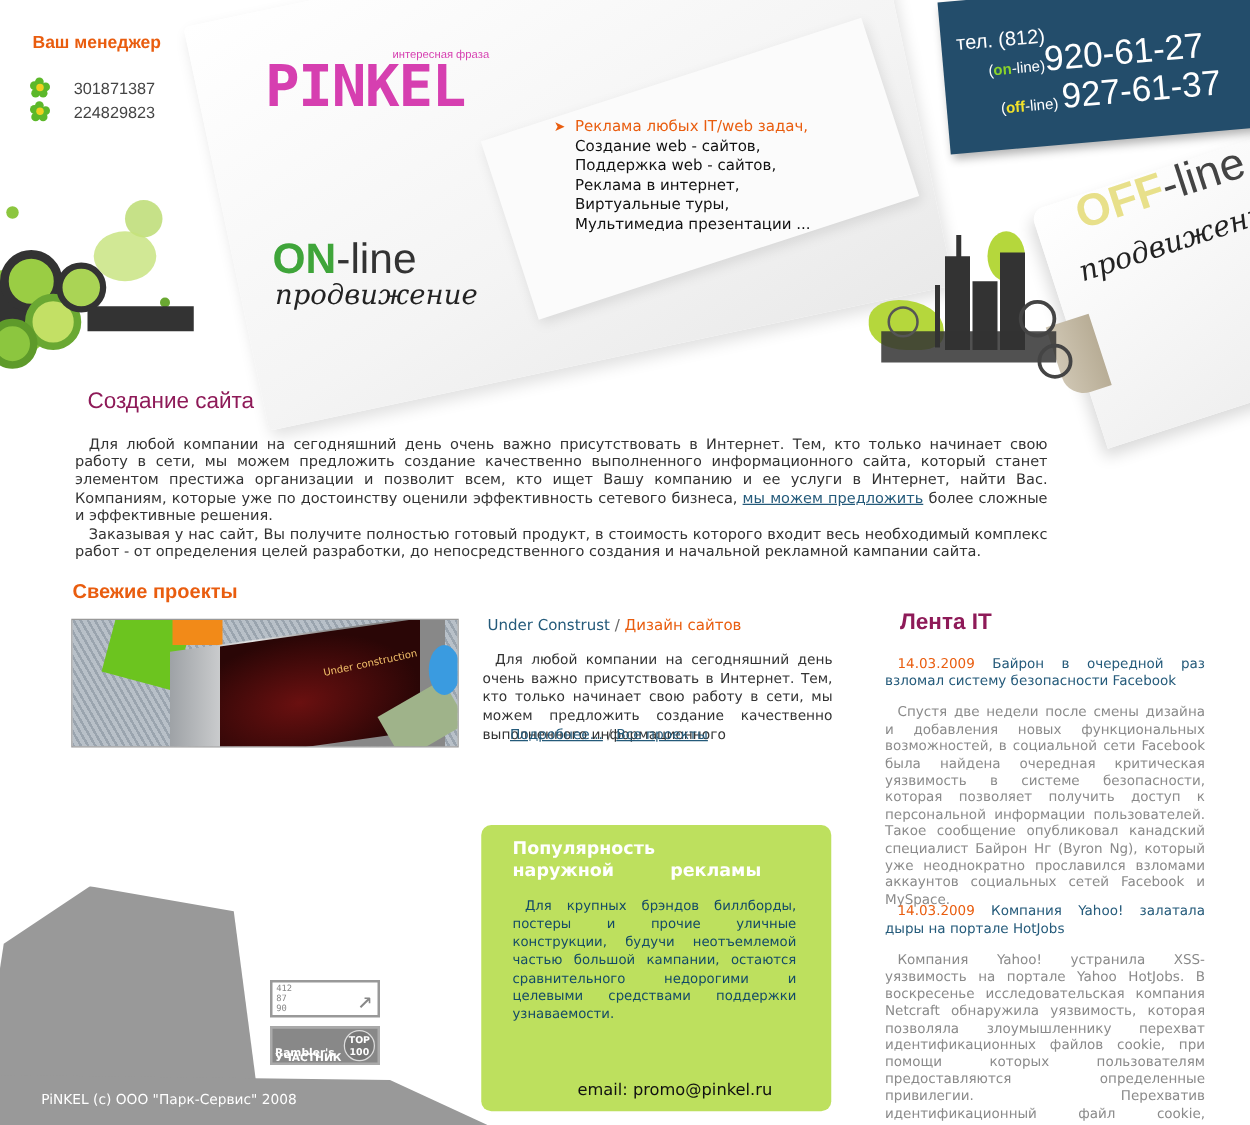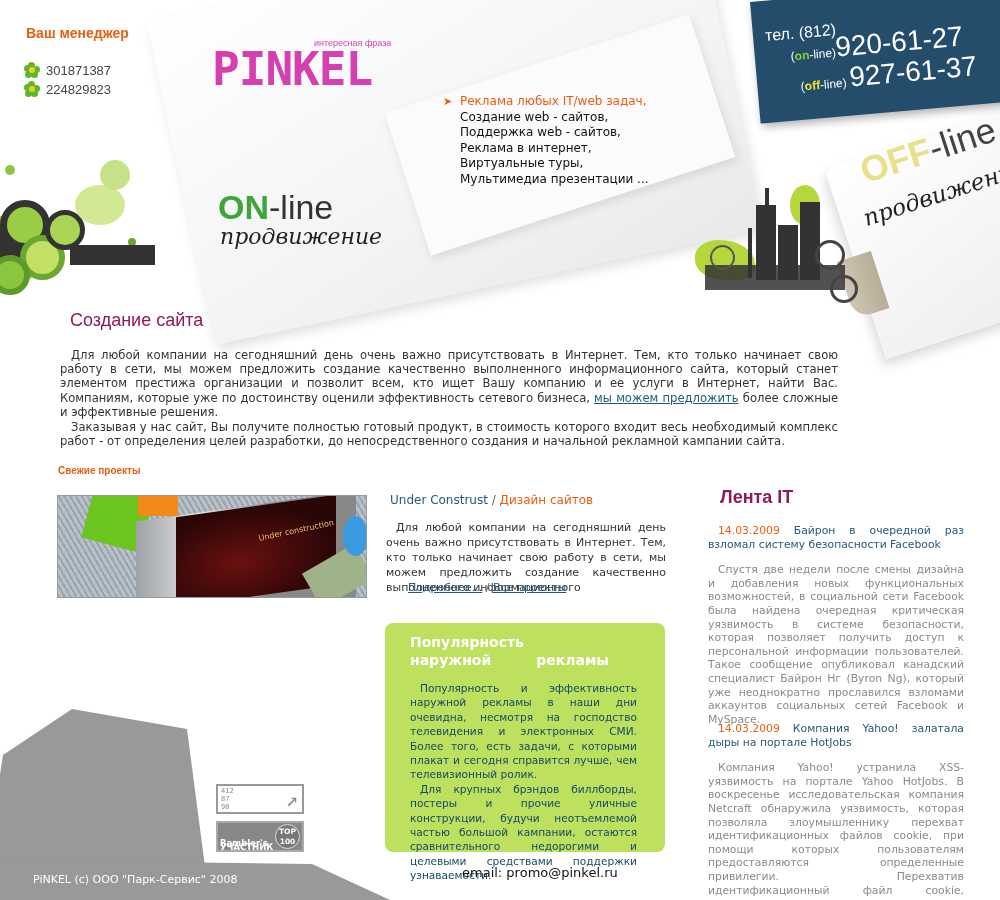--- a/index.html
+++ b/index.html
@@ -9,21 +9,21 @@
   .abs { position: absolute; }
 
   
   .paper-fold-1 { left: 175px; top: -40px; width: 560px; height: 330px; background: linear-gradient(160deg, #ffffff 0%, #f4f4f4 60%, #e9e9e9 100%); transform: rotate(-12deg); box-shadow: 2px 6px 12px rgba(0,0,0,0.12); border-radius: 4px; }
   .paper-fold-2 { left: 400px; top: 60px; width: 320px; height: 150px; background: #fbfbfb; transform: rotate(-18deg); box-shadow: 1px 4px 10px rgba(0,0,0,0.10); }
   .right-paper { left: 850px; top: 130px; width: 220px; height: 200px; background: linear-gradient(160deg, #ffffff, #ededed); transform: rotate(-18deg); box-shadow: -4px 6px 12px rgba(0,0,0,0.15); border-radius: 10px 0 0 0; }
   .right-paper-curl { left: 845px; top: 255px; width: 36px; height: 60px; background: linear-gradient(90deg, #cfc6b3, #b8ad96); transform: rotate(-18deg); border-radius: 0 0 0 18px; }
 
   
   .manager-title { left: 26px; top: 25px; color: #e95d0f; font-weight: bold; font-size: 14px; font-family: "Liberation Sans", sans-serif; }
-  .icq-row { left: 24px; display: flex; align-items: center; gap: 6px; font-size: 13px; color: #444; font-family: "Liberation Sans", sans-serif; }
+  .icq-row { left: 24px; display: flex; align-items: center; gap: 19px; font-size: 13px; color: #444; font-family: "Liberation Sans", sans-serif; }
   .icq-flower { width: 16px; height: 16px; position: relative; }
   .icq-flower span { position: absolute; width: 7px; height: 7px; background: #5cb82a; border-radius: 50%; }
   .icq-flower .c { left: 5px; top: 5px; width: 6px; height: 6px; background: #f0d020; }
 
   
   .logo-tag { left: 314px; top: 38px; color: #d63fb0; font-size: 9px; font-family: "Liberation Sans", sans-serif; }
   .logo { left: 212px; top: 42px; color: #d63fb0; font-size: 46px; font-weight: bold; font-family: "DejaVu Sans Mono", monospace; letter-spacing: -1px; text-align: center; }
 
   
   .services { left: 443px; top: 94px; font-family: "DejaVu Sans", sans-serif; font-size: 12px; color: #111; line-height: 15.5px; }
@@ -56,41 +56,41 @@
   .bar-dark { left: 70px; top: 245px; width: 85px; height: 20px; background: #333; }
 
   
   .city { left: 690px; top: 180px; width: 170px; height: 130px; }
 
   
   .section-title { left: 70px; top: 310px; color: #8e1a58; font-size: 18px; font-family: "Liberation Sans", sans-serif; }
   .body-text { left: 60px; width: 778px; font-family: "DejaVu Sans", sans-serif; font-size: 11.6px; line-height: 14.2px; color: #333; text-align: justify; text-indent: 11px; }
   .body-text a { color: #245a7a; text-decoration: underline; }
 
-  .fresh-title { left: 58px; top: 465px; color: #e95d0f; font-weight: bold; font-size: 10px; font-family: "Liberation Sans", sans-serif; }
+  .fresh-title { left: 58px; top: 465px; color: #e95d0f; font-weight: bold; font-size: 16px; font-family: "Liberation Sans", sans-serif; }
 
   
   .project-img { left: 57px; top: 495px; width: 310px; height: 103px; border: 1px solid #999; overflow: hidden; background: repeating-linear-gradient(60deg, #9aa4ae 0 2px, #b8c0c8 2px 5px); }
   .proj-green { position: absolute; left: 30px; top: -10px; width: 60px; height: 60px; background: #6cc41f; transform: rotate(15deg); }
   .proj-orange { position: absolute; left: 80px; top: -5px; width: 40px; height: 25px; background: #f28a18; }
   .proj-screen { position: absolute; left: 78px; top: 10px; width: 220px; height: 110px; background: linear-gradient(90deg, #9ea2a6, #e6e6e6 30%, #888 60%); transform: skewY(-8deg); }
   .proj-inner { position: absolute; left: 118px; top: 10px; width: 160px; height: 90px; background: radial-gradient(ellipse at 40% 60%, #6a1010, #2a0606 70%); transform: skewY(-8deg); }
   .proj-text { position: absolute; left: 200px; top: 30px; color: #f2c06a; font-size: 8px; transform: rotate(-12deg); }
   .proj-blue { position: absolute; left: 285px; top: 20px; width: 25px; height: 40px; background: #3a9be0; border-radius: 50%; }
   .proj-money { position: absolute; left: 250px; top: 60px; width: 60px; height: 40px; background: #9fb38a; transform: rotate(-30deg); }
 
   .proj-cat { left: 390px; top: 493px; font-family: "DejaVu Sans", sans-serif; font-size: 12px; color: #245a7a; }
   .proj-cat .cat { color: #e95d0f; }
   .proj-cat .sep { color: #666; }
   .proj-desc { left: 386px; top: 520px; width: 280px; font-size: 11px; line-height: 15px; color: #333; text-align: justify; text-indent: 10px; }
   .proj-links { left: 408px; top: 581px; font-size: 11px; color: #666; }
   .proj-links a { color: #245a7a; text-decoration: underline; }
 
   
-  .green-box { left: 385px; top: 623px; width: 280px; height: 229px; background: #bde05e; border-radius: 8px; padding: 10px 28px 0 25px; }
+  .green-box { left: 385px; top: 660px; width: 280px; height: 229px; background: #bde05e; border-radius: 8px; padding: 10px 28px 0 25px; }
   .green-title { color: #fff; font-weight: bold; font-size: 14px; line-height: 18px; text-align: justify; text-align-last: left; font-family: "DejaVu Sans", sans-serif; word-spacing: 40px; }
   .green-text { margin-top: 12px; color: #134a66; font-size: 10.6px; line-height: 14.4px; text-align: justify; }
   .green-text p { text-indent: 10px; }
 
   .email { left: 462px; top: 865px; font-size: 13px; color: #111; font-family: "DejaVu Sans", sans-serif; }
 
   
   .news-title { left: 720px; top: 487px; color: #8e1a58; font-size: 18px; font-family: "Liberation Sans", sans-serif; font-weight: bold; }
   .news-item { left: 708px; width: 256px; font-size: 10.8px; line-height: 13.6px; font-family: "DejaVu Sans", sans-serif; }
   .news-head { text-indent: 10px; text-align: justify; }
@@ -221,21 +221,20 @@
   <span>Under Construst</span><span class="sep"> / </span><span class="cat">Дизайн сайтов</span>
 </div>
 <div class="abs proj-desc">Для любой компании на сегодняшний день очень важно присутствовать в Интернет. Тем, кто только начинает свою работу в сети, мы можем предложить создание качественно выполненного информационного</div>
 <div class="abs proj-links">
   <a>Подробнее...</a><span> / </span><a>Все проекты</a>
 </div>
 
 <div class="abs green-box">
   <div class="green-title">Популярность наружной рекламы</div>
   <div class="green-text">
-    <p>Популярность и эффективность наружной рекламы в наши дни очевидна, несмотря на господство телевидения и электронных СМИ. Более того, есть задачи, с которыми плакат и сегодня справится лучше, чем телевизионный ролик.</p>
     <p>Для крупных брэндов биллборды, постеры и прочие уличные конструкции, будучи неотъемлемой частью большой кампании, остаются сравнительного недорогими и целевыми средствами поддержки узнаваемости.</p>
   </div>
 </div>
 
 <div class="abs email">email: promo@pinkel.ru</div>
 
 <div class="abs news-title">Лента IT</div>
 <div class="abs news-item" style="top:524px;">
   <div class="news-head"><span class="news-date">14.03.2009</span> <a class="news-link">Байрон в очередной раз взломал систему безопасности Facebook</a></div>
   <div class="news-body">Спустя две недели после смены дизайна и добавления новых функциональных возможностей, в социальной сети Facebook была найдена очередная критическая уязвимость в системе безопасности, которая позволяет получить доступ к персональной информации пользователей. Такое сообщение опубликовал канадский специалист Байрон Нг (Byron Ng), который уже неоднократно прославился взломами аккаунтов социальных сетей Facebook и MySpace.</div>

